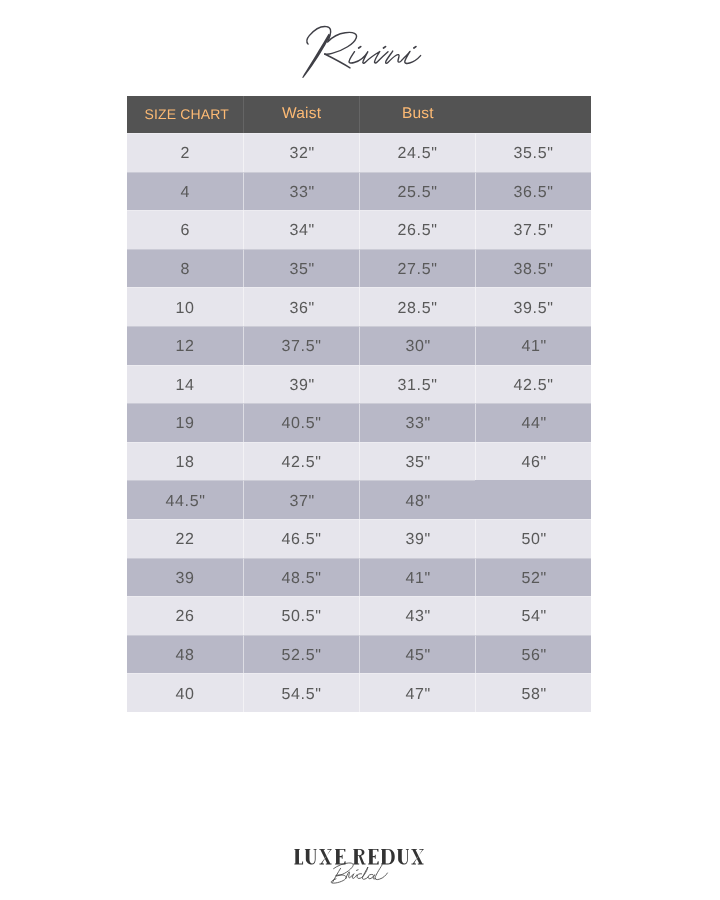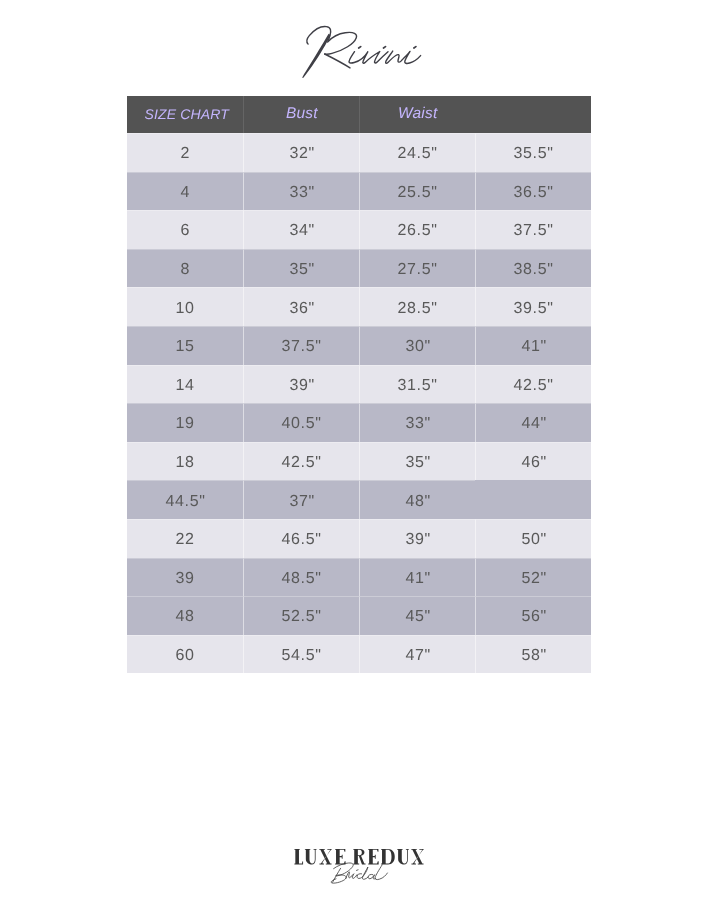--- a/index.html
+++ b/index.html
@@ -10,22 +10,22 @@
   .logo-top{position:absolute;left:0;top:0;width:720px;height:96px;}
   .logo-top svg{display:block;}
 
   .chart{position:absolute;left:127px;top:96px;width:464px;}
   .cell .txt{transform:translateZ(0);will-change:transform;}
   .row{display:flex;}
   .cell{width:116px;box-sizing:border-box;display:flex;align-items:center;
         justify-content:center;color:#595959;}
 
   .row-head{height:37px;background:#535353;}
-  .row-head .cell{color:#c4b5fd;font-size:15.5px;letter-spacing:0.2px;
-                  padding-bottom:2px;border-left:1px solid #656565;font-style:italic;}
+  .row-head .cell{color:#fdba74;font-size:15.5px;letter-spacing:0.2px;
+                  padding-bottom:2px;border-left:1px solid #656565;}
   .row-head .cell:first-child{font-size:14px;letter-spacing:0.15px;
                               text-indent:2.5px;border-left:none;}
 
   .row-body{height:38.6px;}
   .row-body .cell{font-size:16px;letter-spacing:0.6px;text-indent:0.6px;padding-top:3px;
                   border-left:1.4px solid rgba(255,255,255,0.52);
                   border-top:1px solid rgba(255,255,255,0.28);}
   .row-body .cell:first-child{border-left:none;}
   .row-light{background:#e6e5ec;}
   .row-dark{background:#b8b8c7;}
@@ -60,25 +60,25 @@
     </g>
   </svg>
 </div>
 
 <div class="chart" id="chart-root">
     <div class="row row-head">
       <div class="cell">
         <span class="txt">SIZE CHART</span>
       </div>
       <div class="cell">
+        <span class="txt">Waist</span>
+      </div>
+      <div class="cell">
         <span class="txt">Bust</span>
       </div>
-      <div class="cell">
-        <span class="txt">Waist</span>
-      </div>
     </div>
     <div class="row row-body row-light">
       <div class="cell">
         <span class="txt">2</span>
       </div>
       <div class="cell">
         <span class="txt">32"</span>
       </div>
       <div class="cell">
         <span class="txt">24.5"</span>
@@ -138,21 +138,21 @@
       </div>
       <div class="cell">
         <span class="txt">28.5"</span>
       </div>
       <div class="cell">
         <span class="txt">39.5"</span>
       </div>
     </div>
     <div class="row row-body row-dark">
       <div class="cell">
-        <span class="txt">15</span>
+        <span class="txt">12</span>
       </div>
       <div class="cell">
         <span class="txt">37.5"</span>
       </div>
       <div class="cell">
         <span class="txt">30"</span>
       </div>
       <div class="cell">
         <span class="txt">41"</span>
       </div>
@@ -231,37 +231,51 @@
       <div class="cell">
         <span class="txt">48.5"</span>
       </div>
       <div class="cell">
         <span class="txt">41"</span>
       </div>
       <div class="cell">
         <span class="txt">52"</span>
       </div>
     </div>
+    <div class="row row-body row-light">
+      <div class="cell">
+        <span class="txt">26</span>
+      </div>
+      <div class="cell">
+        <span class="txt">50.5"</span>
+      </div>
+      <div class="cell">
+        <span class="txt">43"</span>
+      </div>
+      <div class="cell">
+        <span class="txt">54"</span>
+      </div>
+    </div>
     <div class="row row-body row-dark">
       <div class="cell">
         <span class="txt">48</span>
       </div>
       <div class="cell">
         <span class="txt">52.5"</span>
       </div>
       <div class="cell">
         <span class="txt">45"</span>
       </div>
       <div class="cell">
         <span class="txt">56"</span>
       </div>
     </div>
     <div class="row row-body row-light">
       <div class="cell">
-        <span class="txt">60</span>
+        <span class="txt">40</span>
       </div>
       <div class="cell">
         <span class="txt">54.5"</span>
       </div>
       <div class="cell">
         <span class="txt">47"</span>
       </div>
       <div class="cell">
         <span class="txt">58"</span>
       </div>

